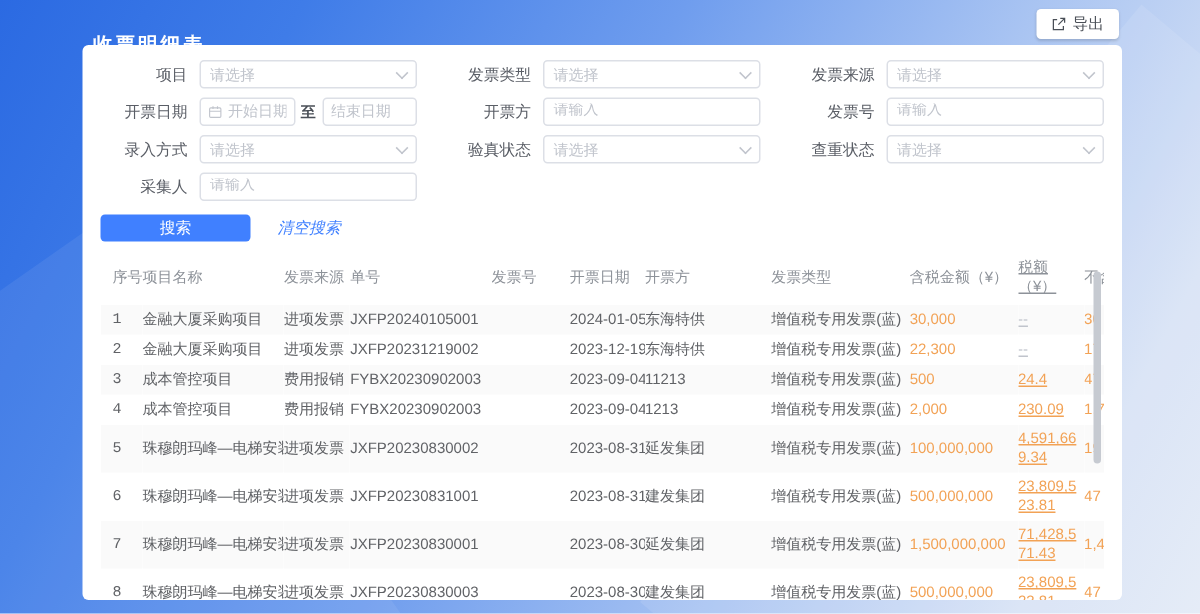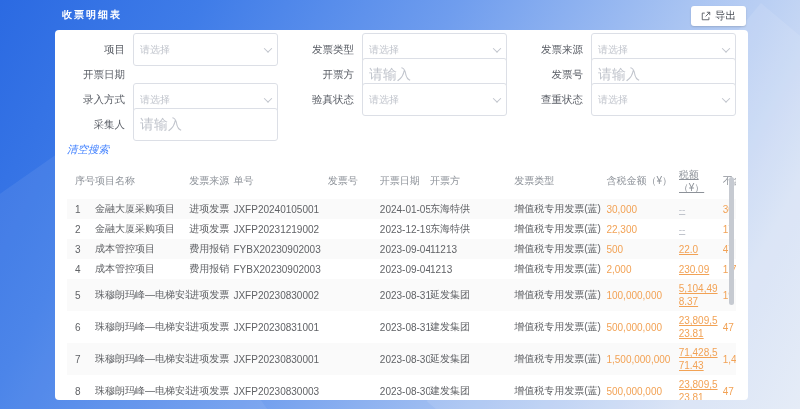--- a/index.html
+++ b/index.html
@@ -6,21 +6,21 @@
   html,body { width:800px; height:409px; overflow:hidden; }
   body {
     font-family: "Liberation Sans", "DejaVu Sans", sans-serif;
     background: linear-gradient(118deg, #2b6ae2 0%, #3f7ce8 20%, #6f9dee 45%, #a9c4f2 68%, #d7e2f5 88%, #e2eaf6 100%);
     position: relative; color:#606266;
   }
   .decor { position:absolute; background:rgba(255,255,255,0.10); z-index:0; }
   .decor-1 { width:460px; height:520px; transform:rotate(40deg); top:90px; right:-200px; }
   .decor-2 { width:300px; height:400px; transform:rotate(-35deg); bottom:-180px; left:-80px; background:rgba(255,255,255,0.07); }
 
-  .page-title { position:absolute; left:62px; top:8px; color:#ffffff; font-size:10px; font-weight:bold; letter-spacing:2px; z-index:2; }
+  .page-title { position:absolute; left:62px; top:21px; color:#ffffff; font-size:13px; font-weight:bold; letter-spacing:2px; z-index:2; }
   .export-btn {
     position:absolute; right:54px; top:6px; z-index:2;
     background:#ffffff; border:none; border-radius:3px; height:20px; padding:0 10px;
     font-size:10.5px; color:#4a4f57; display:flex; align-items:center; gap:4px; cursor:pointer;
     box-shadow:0 1px 2px rgba(0,0,0,0.15);
     margin-left:48px;
   }
 
   .card {
     position:absolute; left:55px; top:30px; width:693px; height:370px;
@@ -29,45 +29,45 @@
   }
 
   
   .filter-grid {
     display:grid; grid-template-columns:1fr 1fr 1fr; column-gap:18px; row-gap:6px;
     padding:10px 12px 0 12px;
   }
   .field { display:flex; align-items:center; height:19px; }
   .flabel { width:58px; text-align:right; margin-right:8px; font-size:10.5px; color:#5a5e66; flex:none; white-space:nowrap; }
   .select, .tinput {
-    flex:1; height:33px; border:1px solid #dcdfe6; border-radius:3px;
+    flex:1; height:19px; border:1px solid #dcdfe6; border-radius:3px;
     display:flex; align-items:center; padding:0 6px; background:#fff; min-width:0;
   }
-  .tinput input { border:none; outline:none; width:100%; font-size:14px; color:#606266; background:transparent; font-family:Liberation Serif, serif; }
+  .tinput input { border:none; outline:none; width:100%; font-size:10px; color:#606266; background:transparent; font-family:Liberation Mono, monospace; }
   .tinput input::placeholder, .dr input::placeholder { color:#c0c4cc; }
   .ph { font-size:10px; color:#c0c4cc; flex:1; white-space:nowrap; overflow:hidden; }
   .chev { width:6px; height:6px; border-right:1px solid #c0c4cc; border-bottom:1px solid #c0c4cc; transform:rotate(45deg) translate(-1px,-1px); flex:none; }
   .daterange { flex:1; display:flex; align-items:center; gap:4px; min-width:0; }
   .dr { height:19px; border:1px solid #dcdfe6; border-radius:3px; display:flex; align-items:center; padding:0 5px; flex:1; min-width:0; background:#fff; }
   .dr svg { flex:none; margin-right:4px; }
   .dr input { border:none; outline:none; width:100%; font-size:10px; background:transparent; font-family:inherit; }
   .dr-sep { font-size:10px; color:#4a4f57; font-weight:bold; flex:none; }
 
   .buttons-row { display:flex; align-items:center; gap:18px; margin:9px 0 2px 12px; }
   .search-btn { width:100px; height:18px; background:#4080ff; color:#fff; border:none; border-radius:3px; font-size:10.5px; cursor:pointer; font-family:inherit; }
   .clear-link { font-size:10.5px; color:#4080ff; background:none; border:none; cursor:pointer; font-family:inherit;font-style:italic; }
 
   
   .table-section { position:relative; margin:4px 12px 0 12px; }
   .table-viewport { width:100%; overflow:hidden; }
   table { border-collapse:collapse; table-layout:fixed; width:716px; font-size:10px; }
   th { color:#8d9299; font-weight:normal; text-align:left; padding:5px 4px 5px 0; white-space:nowrap; overflow:hidden; }
   td { color:#606266; padding:3px 4px 3px 0; white-space:nowrap; overflow:hidden; vertical-align:middle; }
   tbody tr:nth-child(odd) { background:#fafafa; }
-  .c0 { width:28px; padding-left:8px; }
+  .c0 { width:28px; padding-left:8px;font-family:Liberation Mono, monospace; }
   .c1 { width:94px; } .c2 { width:44px; } .c3 { width:94px; } .c4 { width:52px; }
   .c5 { width:50px; } .c6 { width:84px; } .c7 { width:92px; } .c8 { width:72px; }
   .c9 { width:44px; white-space:normal; word-break:break-all; line-height:1.3;text-decoration:underline; }
   .c10 { width:60px; }
   td.orange { color:#f2a255;margin-left:48px; }
   td.muted { color:#c0c4cc; }
   .vscroll { position:absolute; right:2px; top:14px; width:5px; height:128px; background:#c6cad1; border-radius:3px; cursor:pointer; }
   .hscroll { height:4px; width:382px; margin:2px 0 3px 18px; background:#d3d6dc; border-radius:2px; cursor:pointer; }
 </style>
 </head>
@@ -112,20 +112,35 @@
     <div class="field">
       <span class="flabel">发票来源</span>
       <div class="select">
         <span class="ph">请选择</span>
         <span class="chev"></span>
       </div>
     </div>
 
     <div class="field">
       <span class="flabel">开票日期</span>
+      <div class="daterange">
+        <div class="dr">
+          <svg width="9" height="9" viewBox="0 0 12 12" fill="none" stroke="#c0c4cc" stroke-width="1">
+            <rect x="1" y="2.5" width="10" height="8.5" rx="1"></rect>
+              <line x1="1" y1="5.5" x2="11" y2="5.5"></line>
+              <line x1="4" y1="1" x2="4" y2="3.5"></line>
+              <line x1="8" y1="1" x2="8" y2="3.5"></line>
+          </svg>
+          <input placeholder="开始日期" style="">
+        </div>
+        <span class="dr-sep">至</span>
+        <div class="dr">
+          <input placeholder="结束日期" style="">
+        </div>
+      </div>
     </div>
 
     <div class="field">
       <span class="flabel">开票方</span>
       <div class="tinput">
         <input placeholder="请输入" style="">
       </div>
     </div>
 
     <div class="field">
@@ -162,20 +177,21 @@
     <div class="field">
       <span class="flabel">采集人</span>
       <div class="tinput">
         <input placeholder="请输入" style="">
       </div>
     </div>
 
   </div>
 
   <div class="buttons-row">
+    <button class="search-btn">搜索</button>
     <button class="clear-link">清空搜索</button>
   </div>
 
   <div class="table-section">
     <div class="table-viewport">
       <table>
         <thead>
             <tr>
               <th class="c0">序号</th>
               <th class="c1">项目名称</th>
@@ -220,21 +236,21 @@
             <tr>
               <td class="c0">3</td>
               <td class="c1">成本管控项目</td>
               <td class="c2">费用报销</td>
               <td class="c3">FYBX20230902003</td>
               <td class="c4"></td>
               <td class="c5">2023-09-04</td>
               <td class="c6">11213</td>
               <td class="c7">增值税专用发票(蓝)</td>
               <td class="c8 orange">500</td>
-              <td class="c9 orange">22.0</td>
+              <td class="c9 orange">24.4</td>
               <td class="c10 orange">47</td>
             </tr>
             <tr>
               <td class="c0">4</td>
               <td class="c1">成本管控项目</td>
               <td class="c2">费用报销</td>
               <td class="c3">FYBX20230902003</td>
               <td class="c4"></td>
               <td class="c5">2023-09-04</td>
               <td class="c6">1213</td>
@@ -246,21 +262,21 @@
             <tr>
               <td class="c0">5</td>
               <td class="c1">珠穆朗玛峰—电梯安装</td>
               <td class="c2">进项发票</td>
               <td class="c3">JXFP20230830002</td>
               <td class="c4"></td>
               <td class="c5">2023-08-31</td>
               <td class="c6">延发集团</td>
               <td class="c7">增值税专用发票(蓝)</td>
               <td class="c8 orange">100,000,000</td>
-              <td class="c9 orange">5,104,498.37</td>
+              <td class="c9 orange">4,591,669.34</td>
               <td class="c10 orange">19</td>
             </tr>
             <tr>
               <td class="c0">6</td>
               <td class="c1">珠穆朗玛峰—电梯安装</td>
               <td class="c2">进项发票</td>
               <td class="c3">JXFP20230831001</td>
               <td class="c4"></td>
               <td class="c5">2023-08-31</td>
               <td class="c6">建发集团</td>

